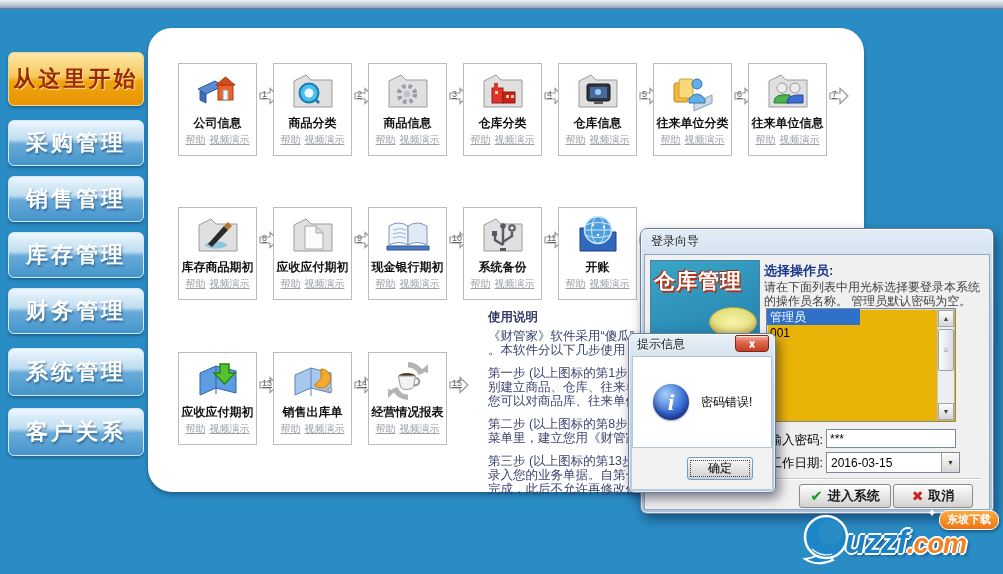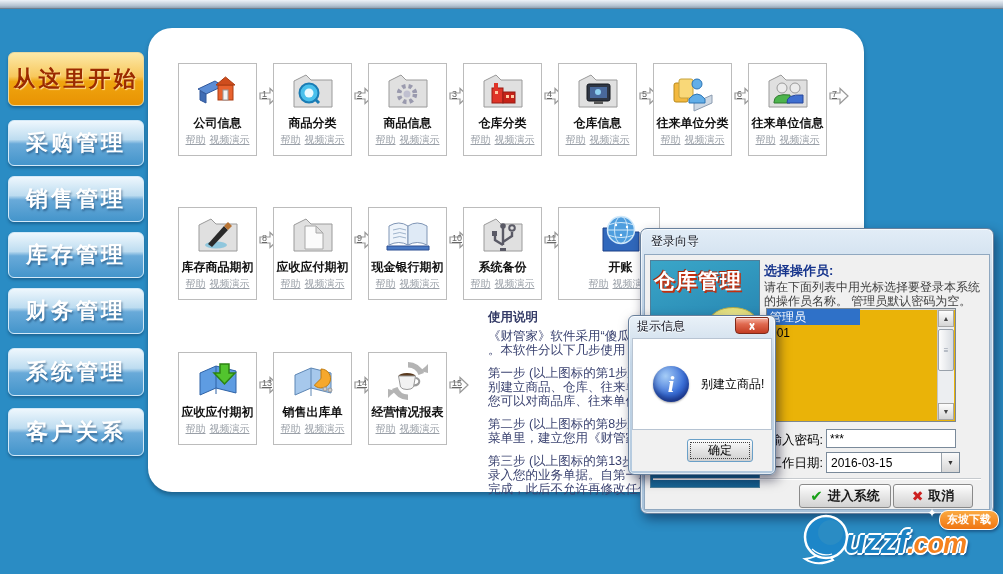--- a/index.html
+++ b/index.html
@@ -70,21 +70,21 @@
   .combo .dd::after{content:"▼";}
   .sep{position:absolute;left:8px;right:8px;top:223px;height:0;border-top:1px solid #c6cace;border-bottom:1px solid #fff;}
   .vbtn{position:absolute;height:22px;display:flex;align-items:center;justify-content:center;gap:5px;
     background:linear-gradient(#fefefe,#e9e9e9 45%,#d2d2d2);border:1px solid #8a8a8a;border-radius:3px;
     font-size:13px;font-weight:bold;color:#1a1a1a;cursor:pointer;box-shadow:inset 0 1px 0 #fff;}
   .vbtn.enter{left:154px;top:229px;width:90px;}
   .vbtn.cancel{left:248px;top:229px;width:78px;}
   .glyph-check{color:#17a017;font-size:15px;}
   .glyph-x{color:#cc2020;font-size:14px;}
   
-  #dlg-error{position:absolute;left:628px;top:315px;width:146px;height:158px;z-index:20;
+  #dlg-error{position:absolute;left:628px;top:333px;width:146px;height:158px;z-index:20;
     background:linear-gradient(180deg,#e9f1f8,#c3d5e6 30%,#b3c9de);
     border:1px solid #68809c;border-radius:6px;box-shadow:3px 5px 12px rgba(0,0,30,.5),inset 0 0 0 1px rgba(255,255,255,.65);}
   .etitle{height:21px;display:flex;align-items:center;padding-left:8px;font-size:12px;color:#141420;text-shadow:0 1px 0 #fff;}
   .eclose{position:absolute;right:6px;top:1px;width:32px;height:15px;cursor:pointer;
     background:linear-gradient(#f6b3a3,#e06a50 40%,#c33c22);border:1px solid #7e2a1a;
     border-radius:2px 2px 4px 4px;color:#fff;font-size:10px;font-weight:bold;
     display:flex;align-items:center;justify-content:center;box-shadow:inset 0 1px 0 rgba(255,255,255,.6);}
   .ebody{position:absolute;left:3px;right:3px;top:22px;height:92px;background:#fff;border:1px solid #b8c4d2;
     display:flex;align-items:center;padding-left:20px;gap:12px;box-sizing:border-box;}
   .einfo{width:36px;height:36px;border-radius:50%;flex:0 0 36px;
@@ -295,21 +295,21 @@
               <circle cx="32" cy="15" r="2.8" fill="none" stroke="#5a5a66" stroke-width="2"></circle>
               <path d="M20 35 h6 v3 h-6 z" fill="#5a5a66"></path>
             </svg>
           </div>
           <div class="t">系统备份</div>
           <div class="links"><span>帮助</span><span>视频演示</span></div>
         </div>
         <div class="arrow" style="left: 395px; top: 201px;"><svg width="22" height="22" viewBox="0 0 22 22">
             <path d="M2 8 H12 V3.5 L20 11 L12 18.5 V14 H2 Z" fill="#fdfdfd" stroke="#999" stroke-width="1.2"></path>
           </svg><span class="an">11</span></div>
-        <div class="card" style="left: 410px; top: 179px; padding-left: 23px;">
+        <div class="card" style="left: 410px; top: 179px;">
           <div class="ic">
             <svg width="46" height="44" viewBox="0 0 46 44">
               <path d="M5 15 h15 l4 4 h17 v19 h-36 z" fill="#3068bc" stroke="#1c4088"></path>
               <circle cx="23" cy="17" r="13.5" fill="#4f9ede" stroke="#cfe8fa" stroke-width="1.5"></circle>
               <ellipse cx="23" cy="17" rx="6.5" ry="13.5" fill="none" stroke="#cfe8fa"></ellipse>
               <path d="M10 12 q13 -5 26 0 M9.8 22 q13 5 26.4 0 M9.5 17 h27" stroke="#cfe8fa" fill="none"></path>
               <circle cx="18" cy="12" r="1.2" fill="#fff"></circle>
               <circle cx="29" cy="14" r="1.2" fill="#fff"></circle>
               <circle cx="23" cy="22" r="1.2" fill="#fff"></circle>
             </svg>
@@ -433,21 +433,21 @@
     </div>
   </div>
 
   <div id="dlg-error">
     <div class="etitle">
       <span>提示信息</span>
       <div class="eclose">x</div>
     </div>
     <div class="ebody">
       <div class="einfo"></div>
-      <div class="emsg">别建立商品!</div>
+      <div class="emsg">密码错误!</div>
     </div>
     <div class="efoot">
       <div class="ebtn">确定</div>
     </div>
   </div>
 
   <div id="wm">
     <svg class="wm-swirl" width="54" height="58" viewBox="0 0 54 58">
       <path d="M6 47 Q18 55 34 48 L27 39 Q15 46 6 47 Z" fill="#1d86c8" stroke="#fff" stroke-width="2"></path>
       <circle cx="27" cy="25" r="21" fill="#1d86c8" stroke="#fff" stroke-width="2.5"></circle>

